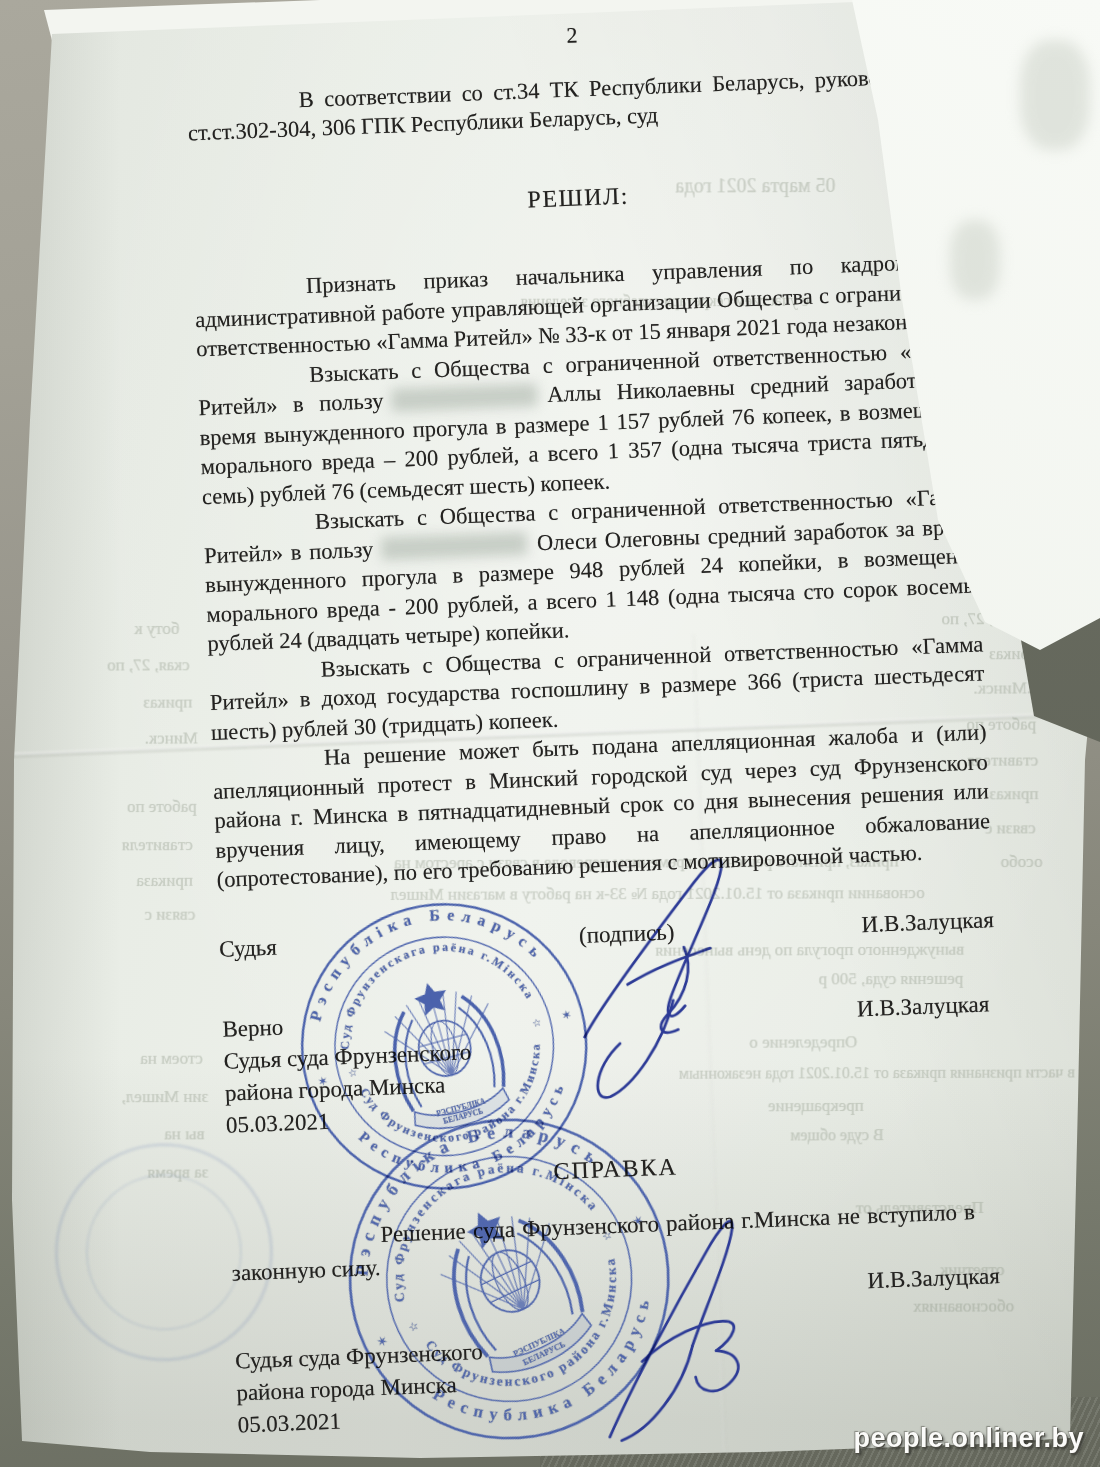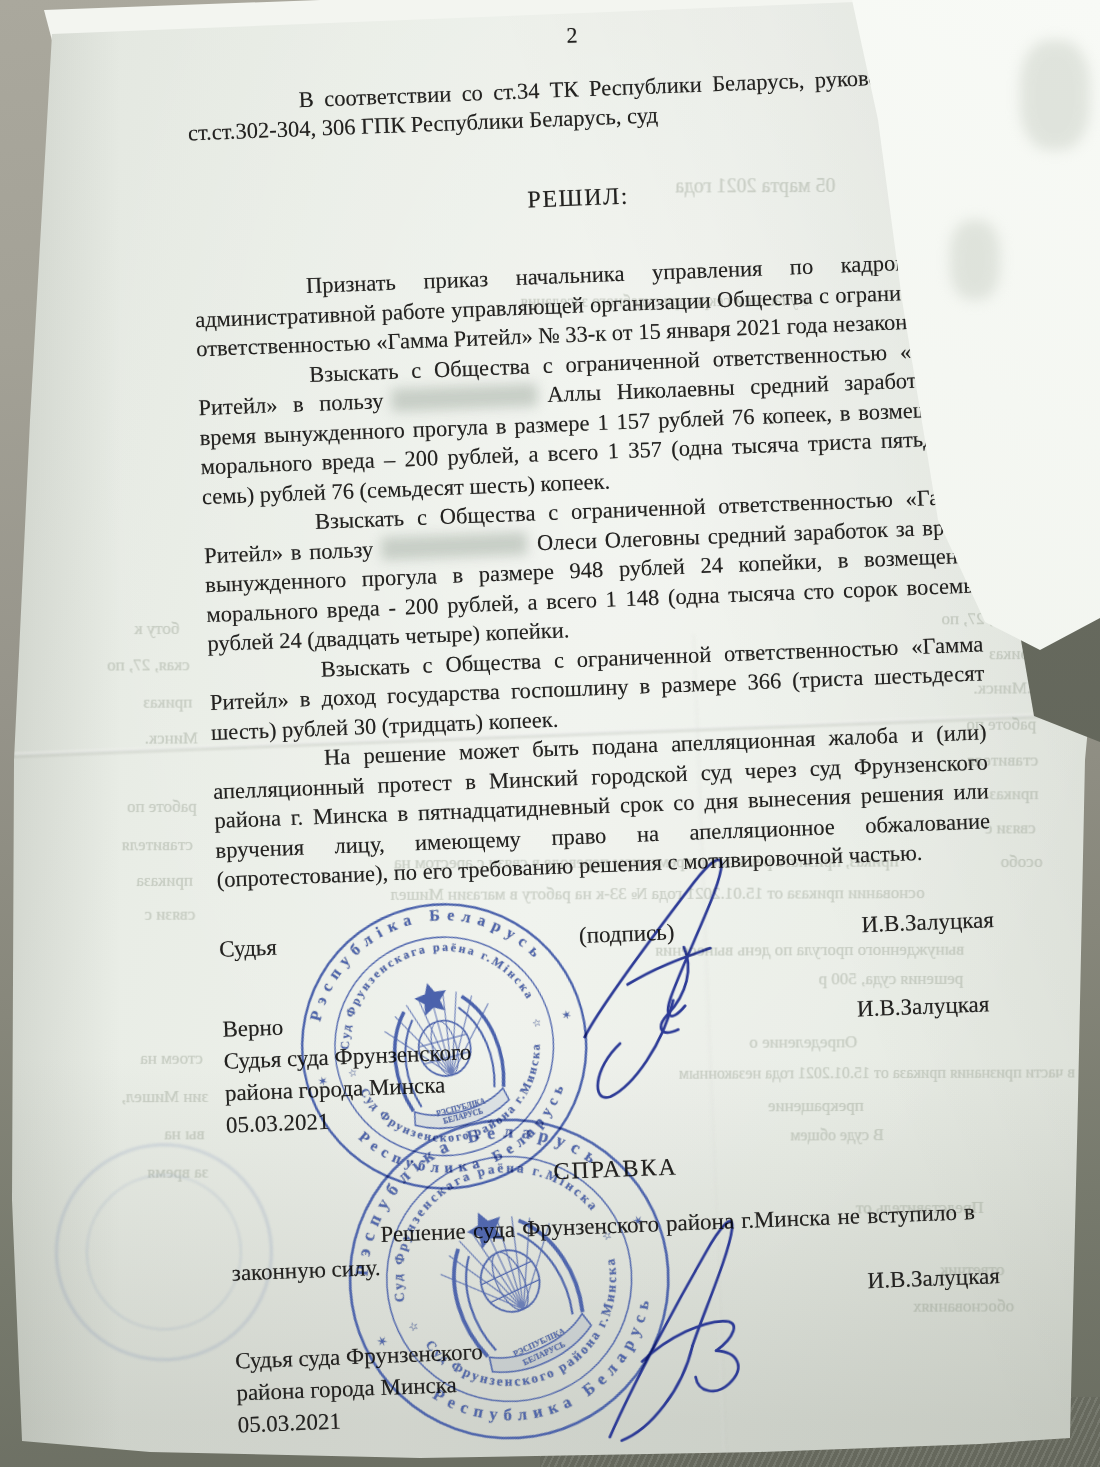--- a/index.html
+++ b/index.html
@@ -257,13 +257,14 @@
     </div>
   </div>
 
   <div class="desk-wedge"></div>
 
   <div class="side-sheet">
     <span class="side-smudge" style="left:1020px;top:40px;width:70px;height:110px;"></span>
     <span class="side-smudge" style="left:950px;top:220px;width:50px;height:80px;"></span>
   </div>
 
+  <div class="watermark">people.onliner.by</div>
 </div>
 
 </body></html>

